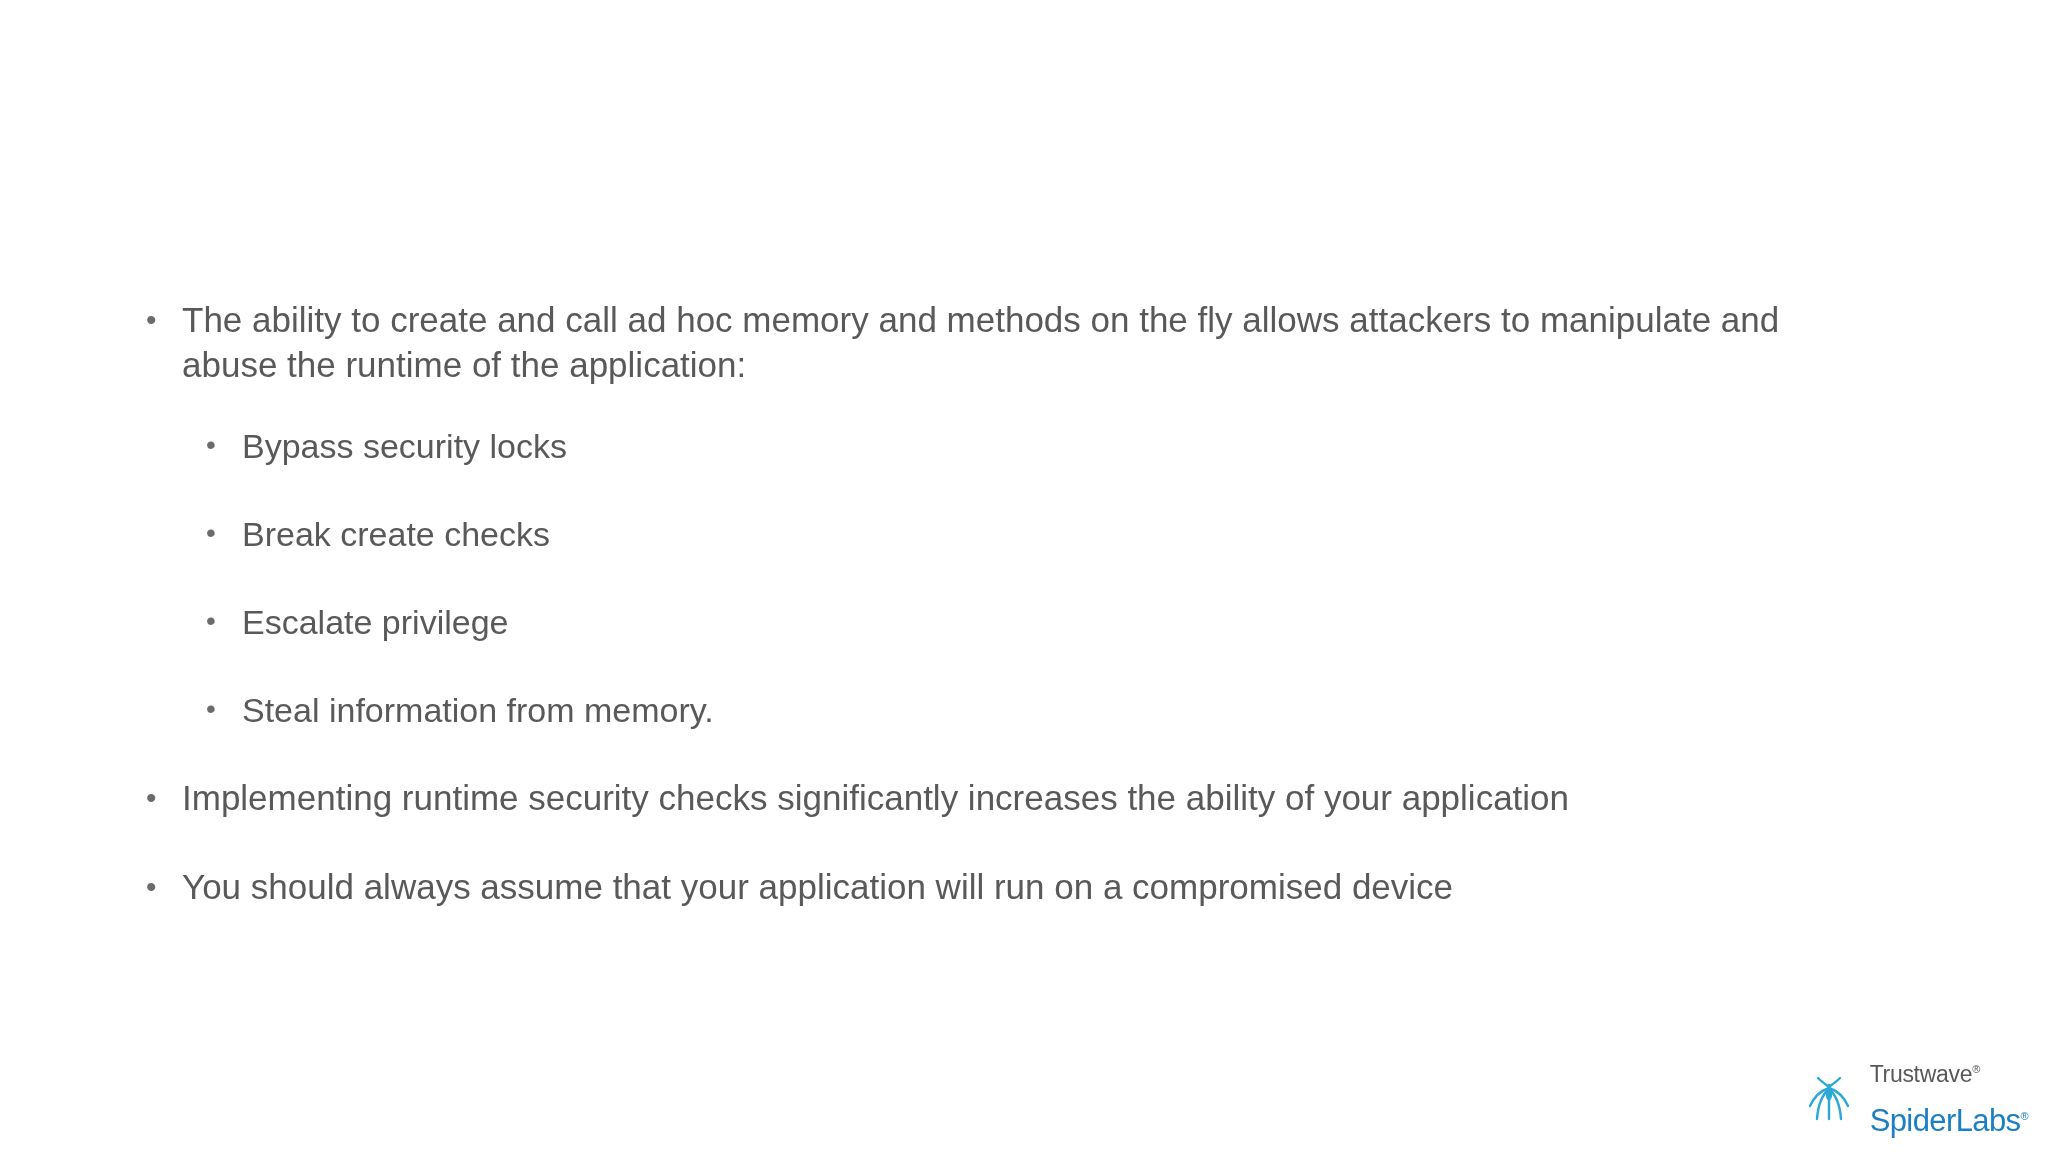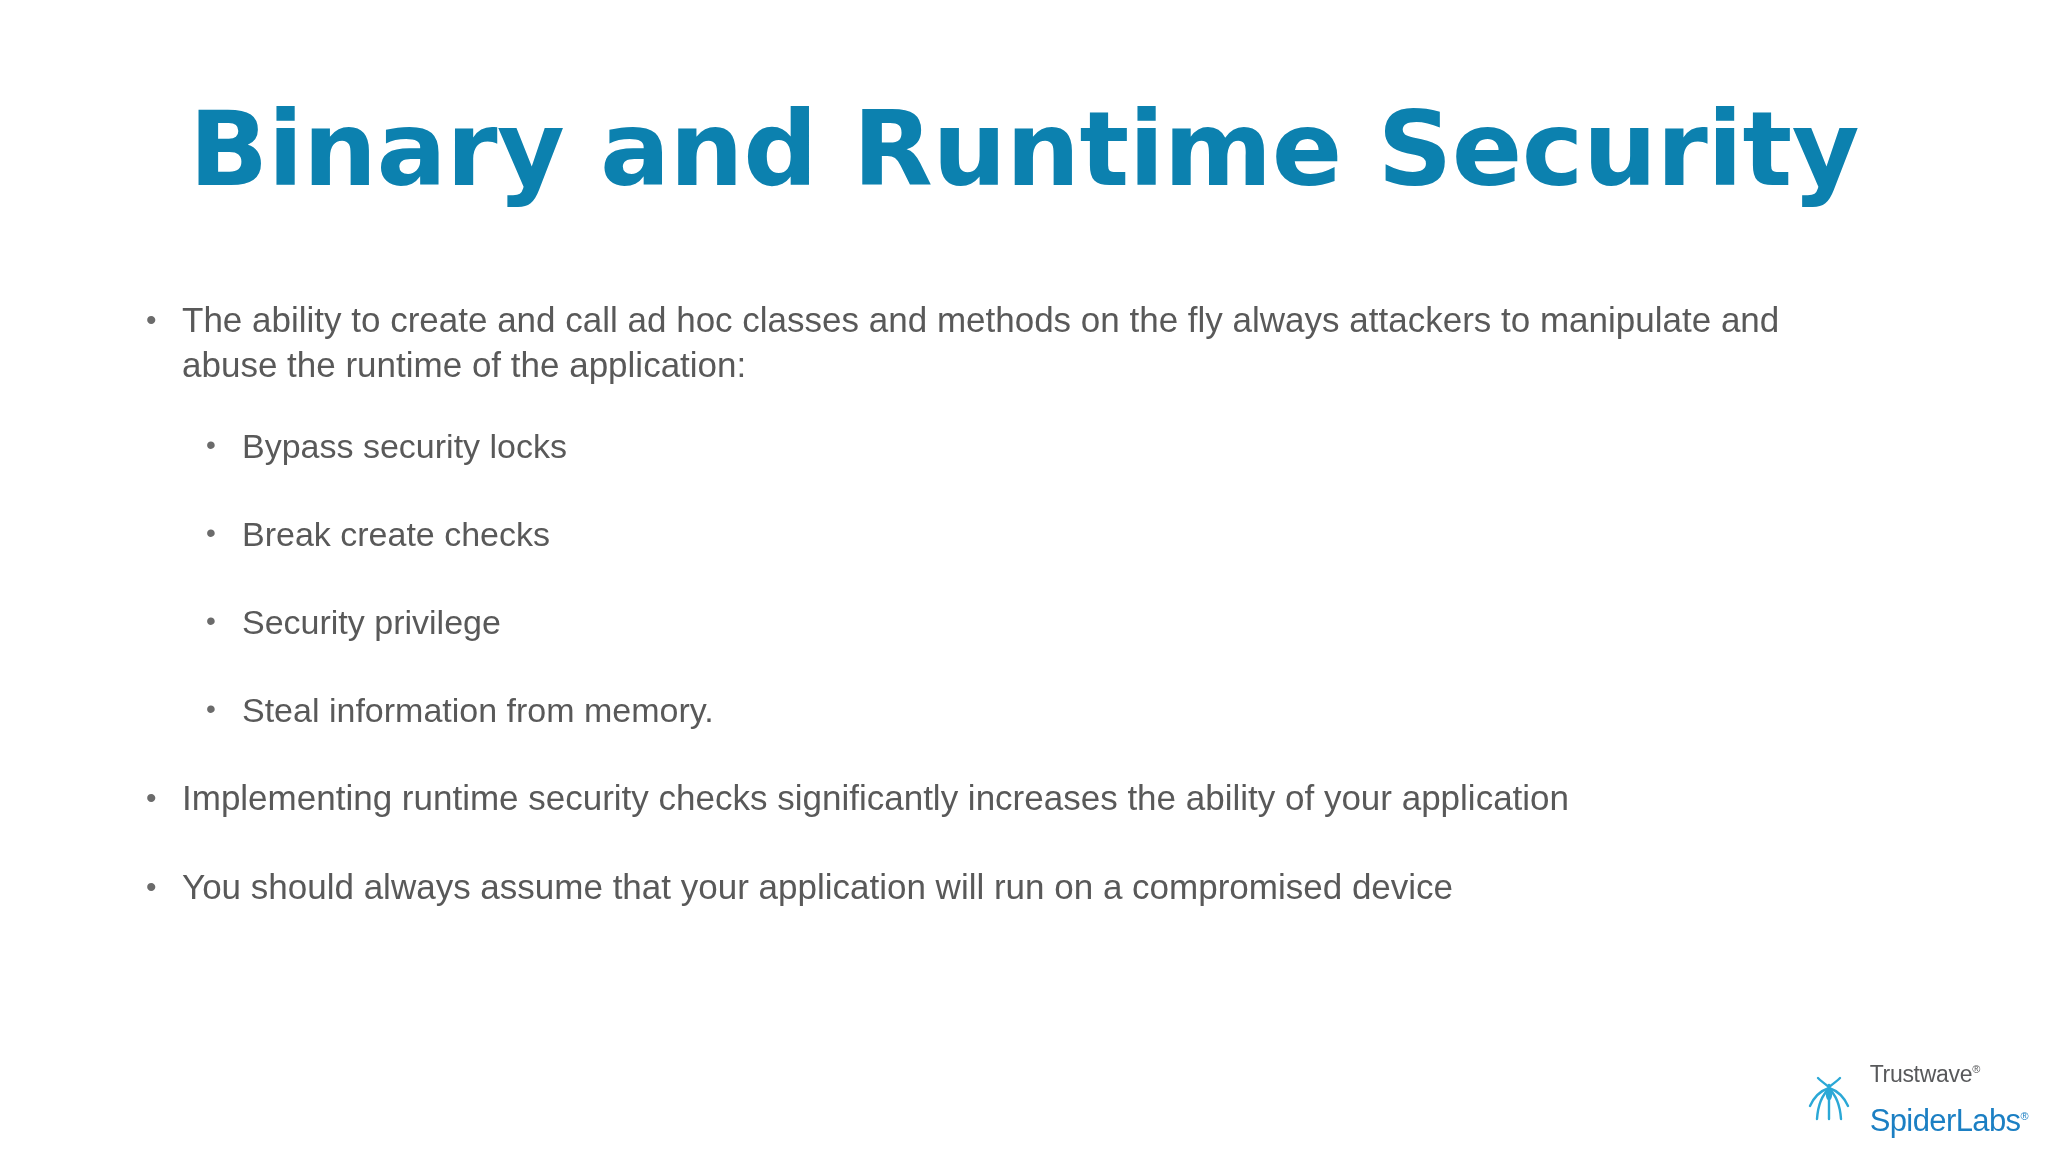--- a/index.html
+++ b/index.html
@@ -139,48 +139,47 @@
     line-height: 1;
   }
   .reg-blue { color: #1B7FC3; }
   .reg-gray { color: #58595B; }
 </style>
 </head>
 <body>
 
 <div class="slide">
 
-  <div class="title">Binary and Runtime Security</div>
 
   <div class="body">
 
     <div class="bullet-row lvl1">
       <span class="marker">•</span>
-      <span class="text">The ability to create and call ad hoc classes and methods on the fly always attackers to manipulate and abuse the runtime of the application:</span>
+      <span class="text">The ability to create and call ad hoc memory and methods on the fly allows attackers to manipulate and abuse the runtime of the application:</span>
     </div>
 
     <div class="spacer-lg"></div>
 
     <div class="bullet-row lvl2">
       <span class="marker">•</span>
       <span class="text">Bypass security locks</span>
     </div>
 
     <div class="spacer-md"></div>
 
     <div class="bullet-row lvl2">
       <span class="marker">•</span>
       <span class="text">Break create checks</span>
     </div>
 
     <div class="spacer-md"></div>
 
     <div class="bullet-row lvl2">
       <span class="marker">•</span>
-      <span class="text">Security privilege</span>
+      <span class="text">Escalate privilege</span>
     </div>
 
     <div class="spacer-md"></div>
 
     <div class="bullet-row lvl2">
       <span class="marker">•</span>
       <span class="text">Steal information from memory.</span>
     </div>
 
     <div class="spacer-md"></div>

